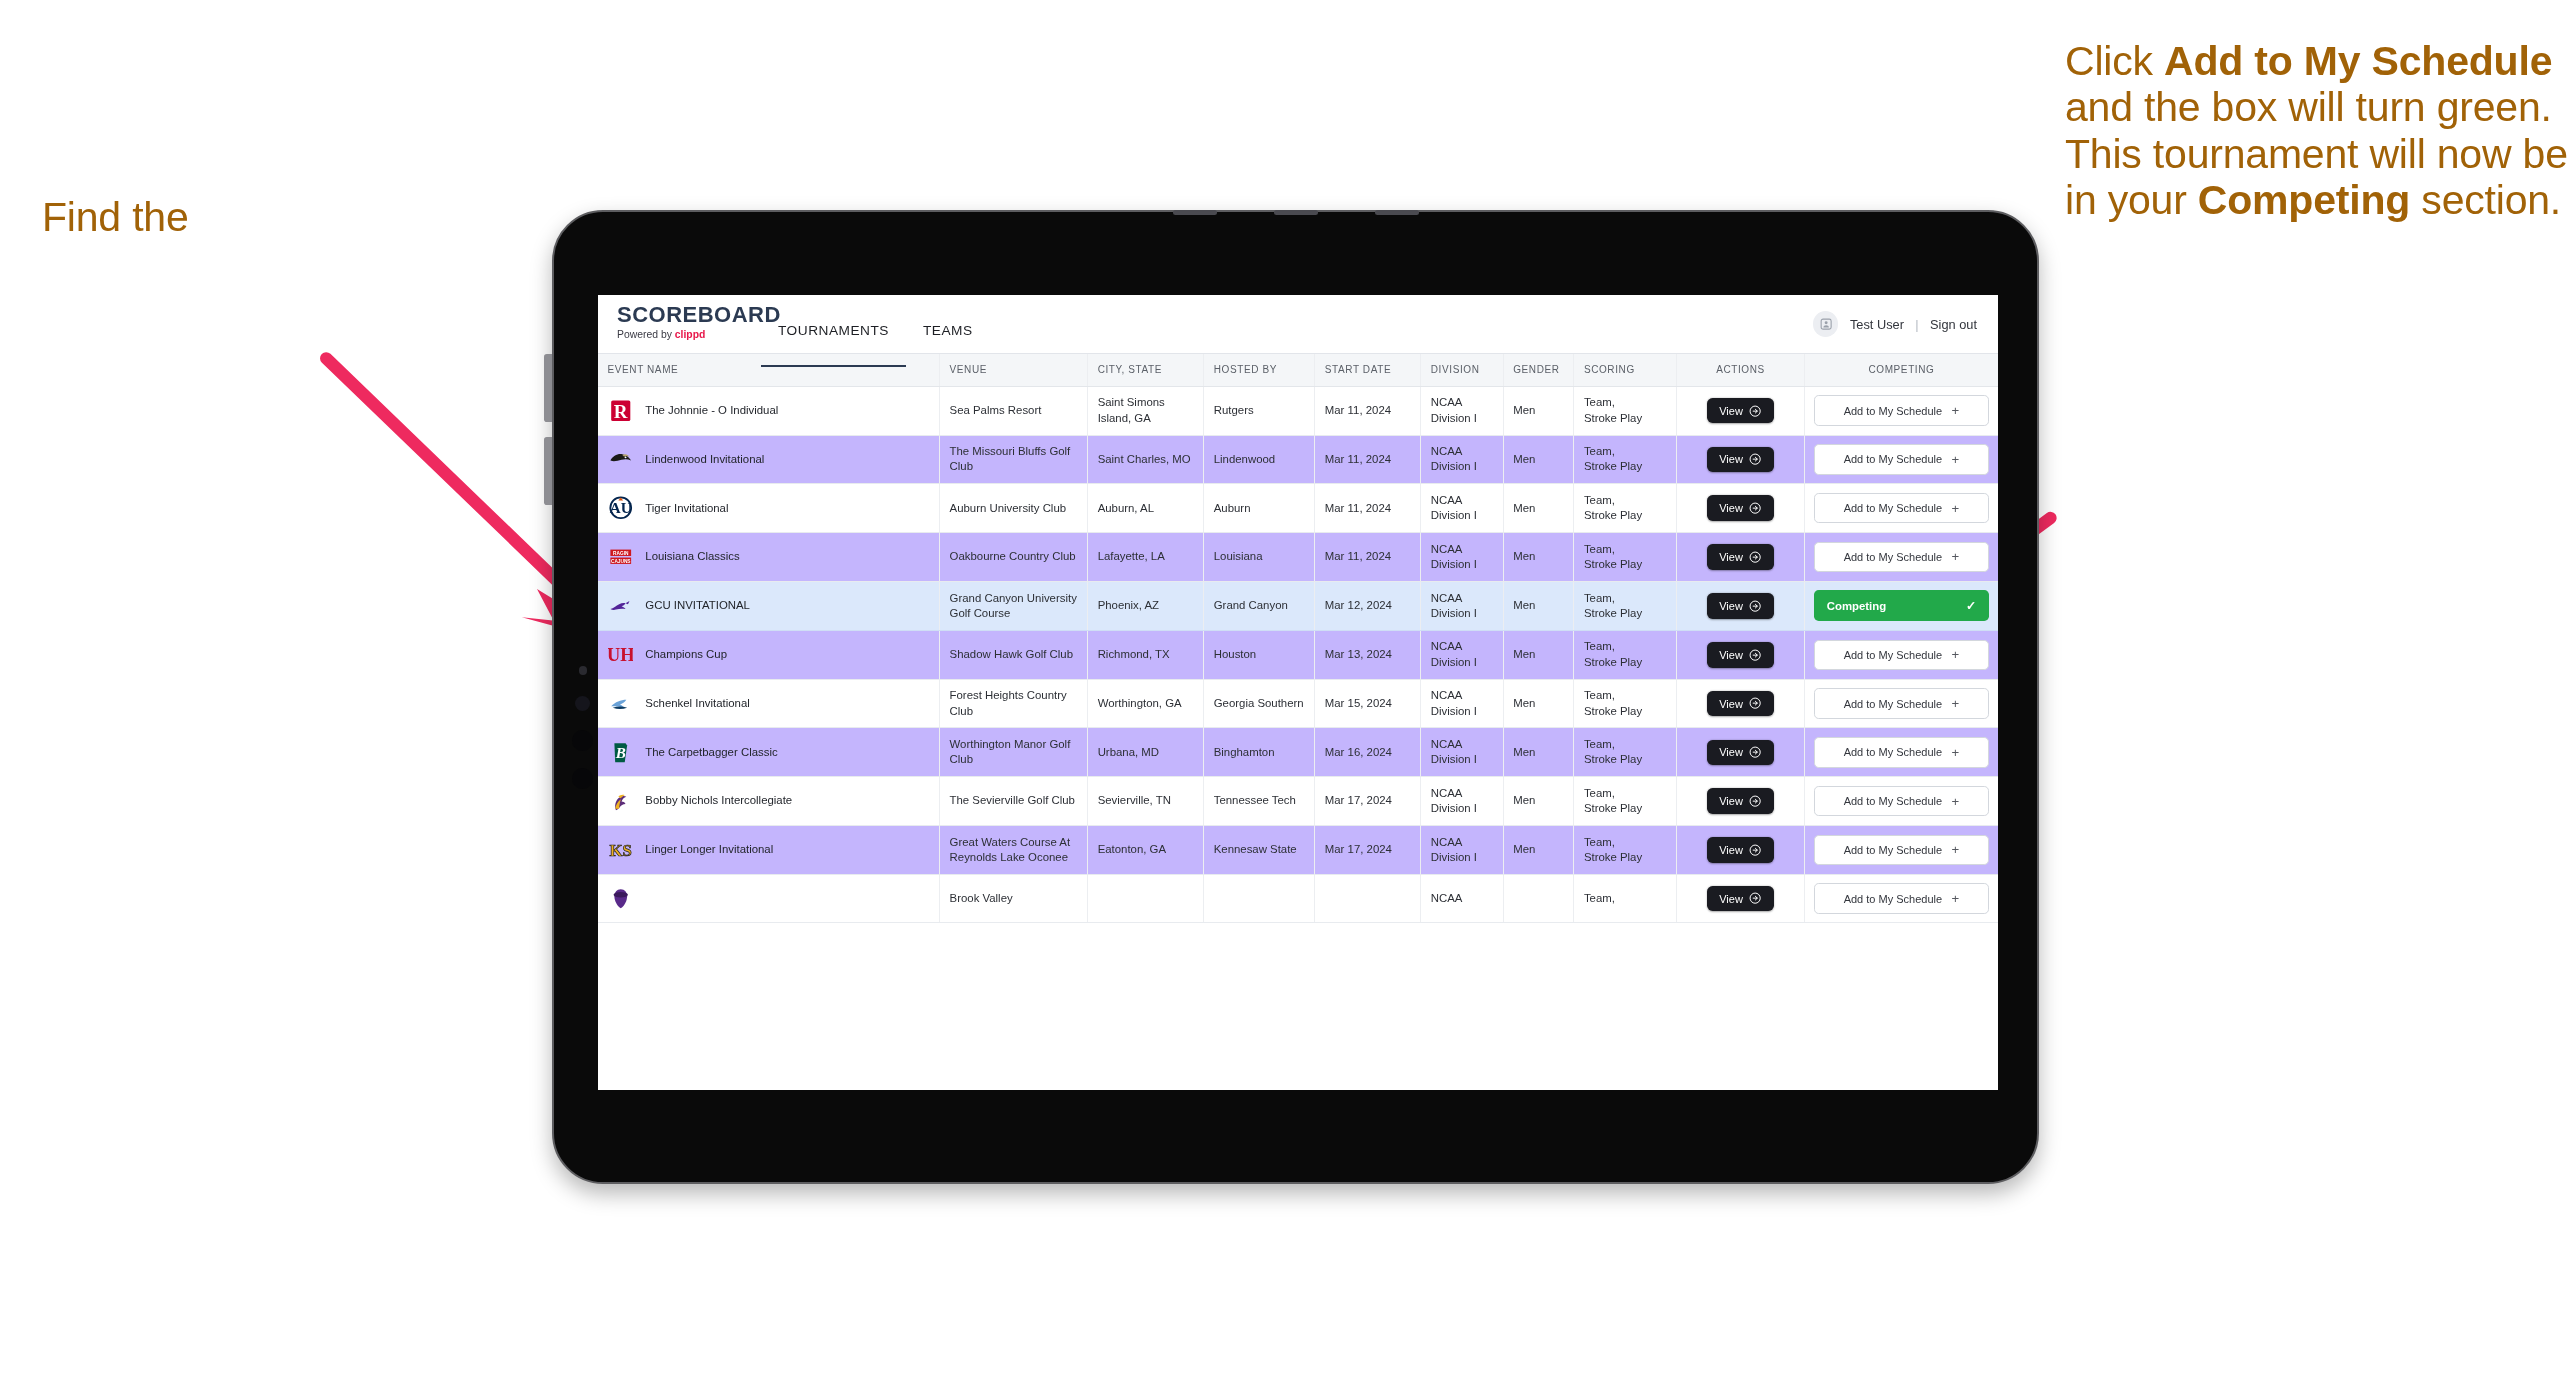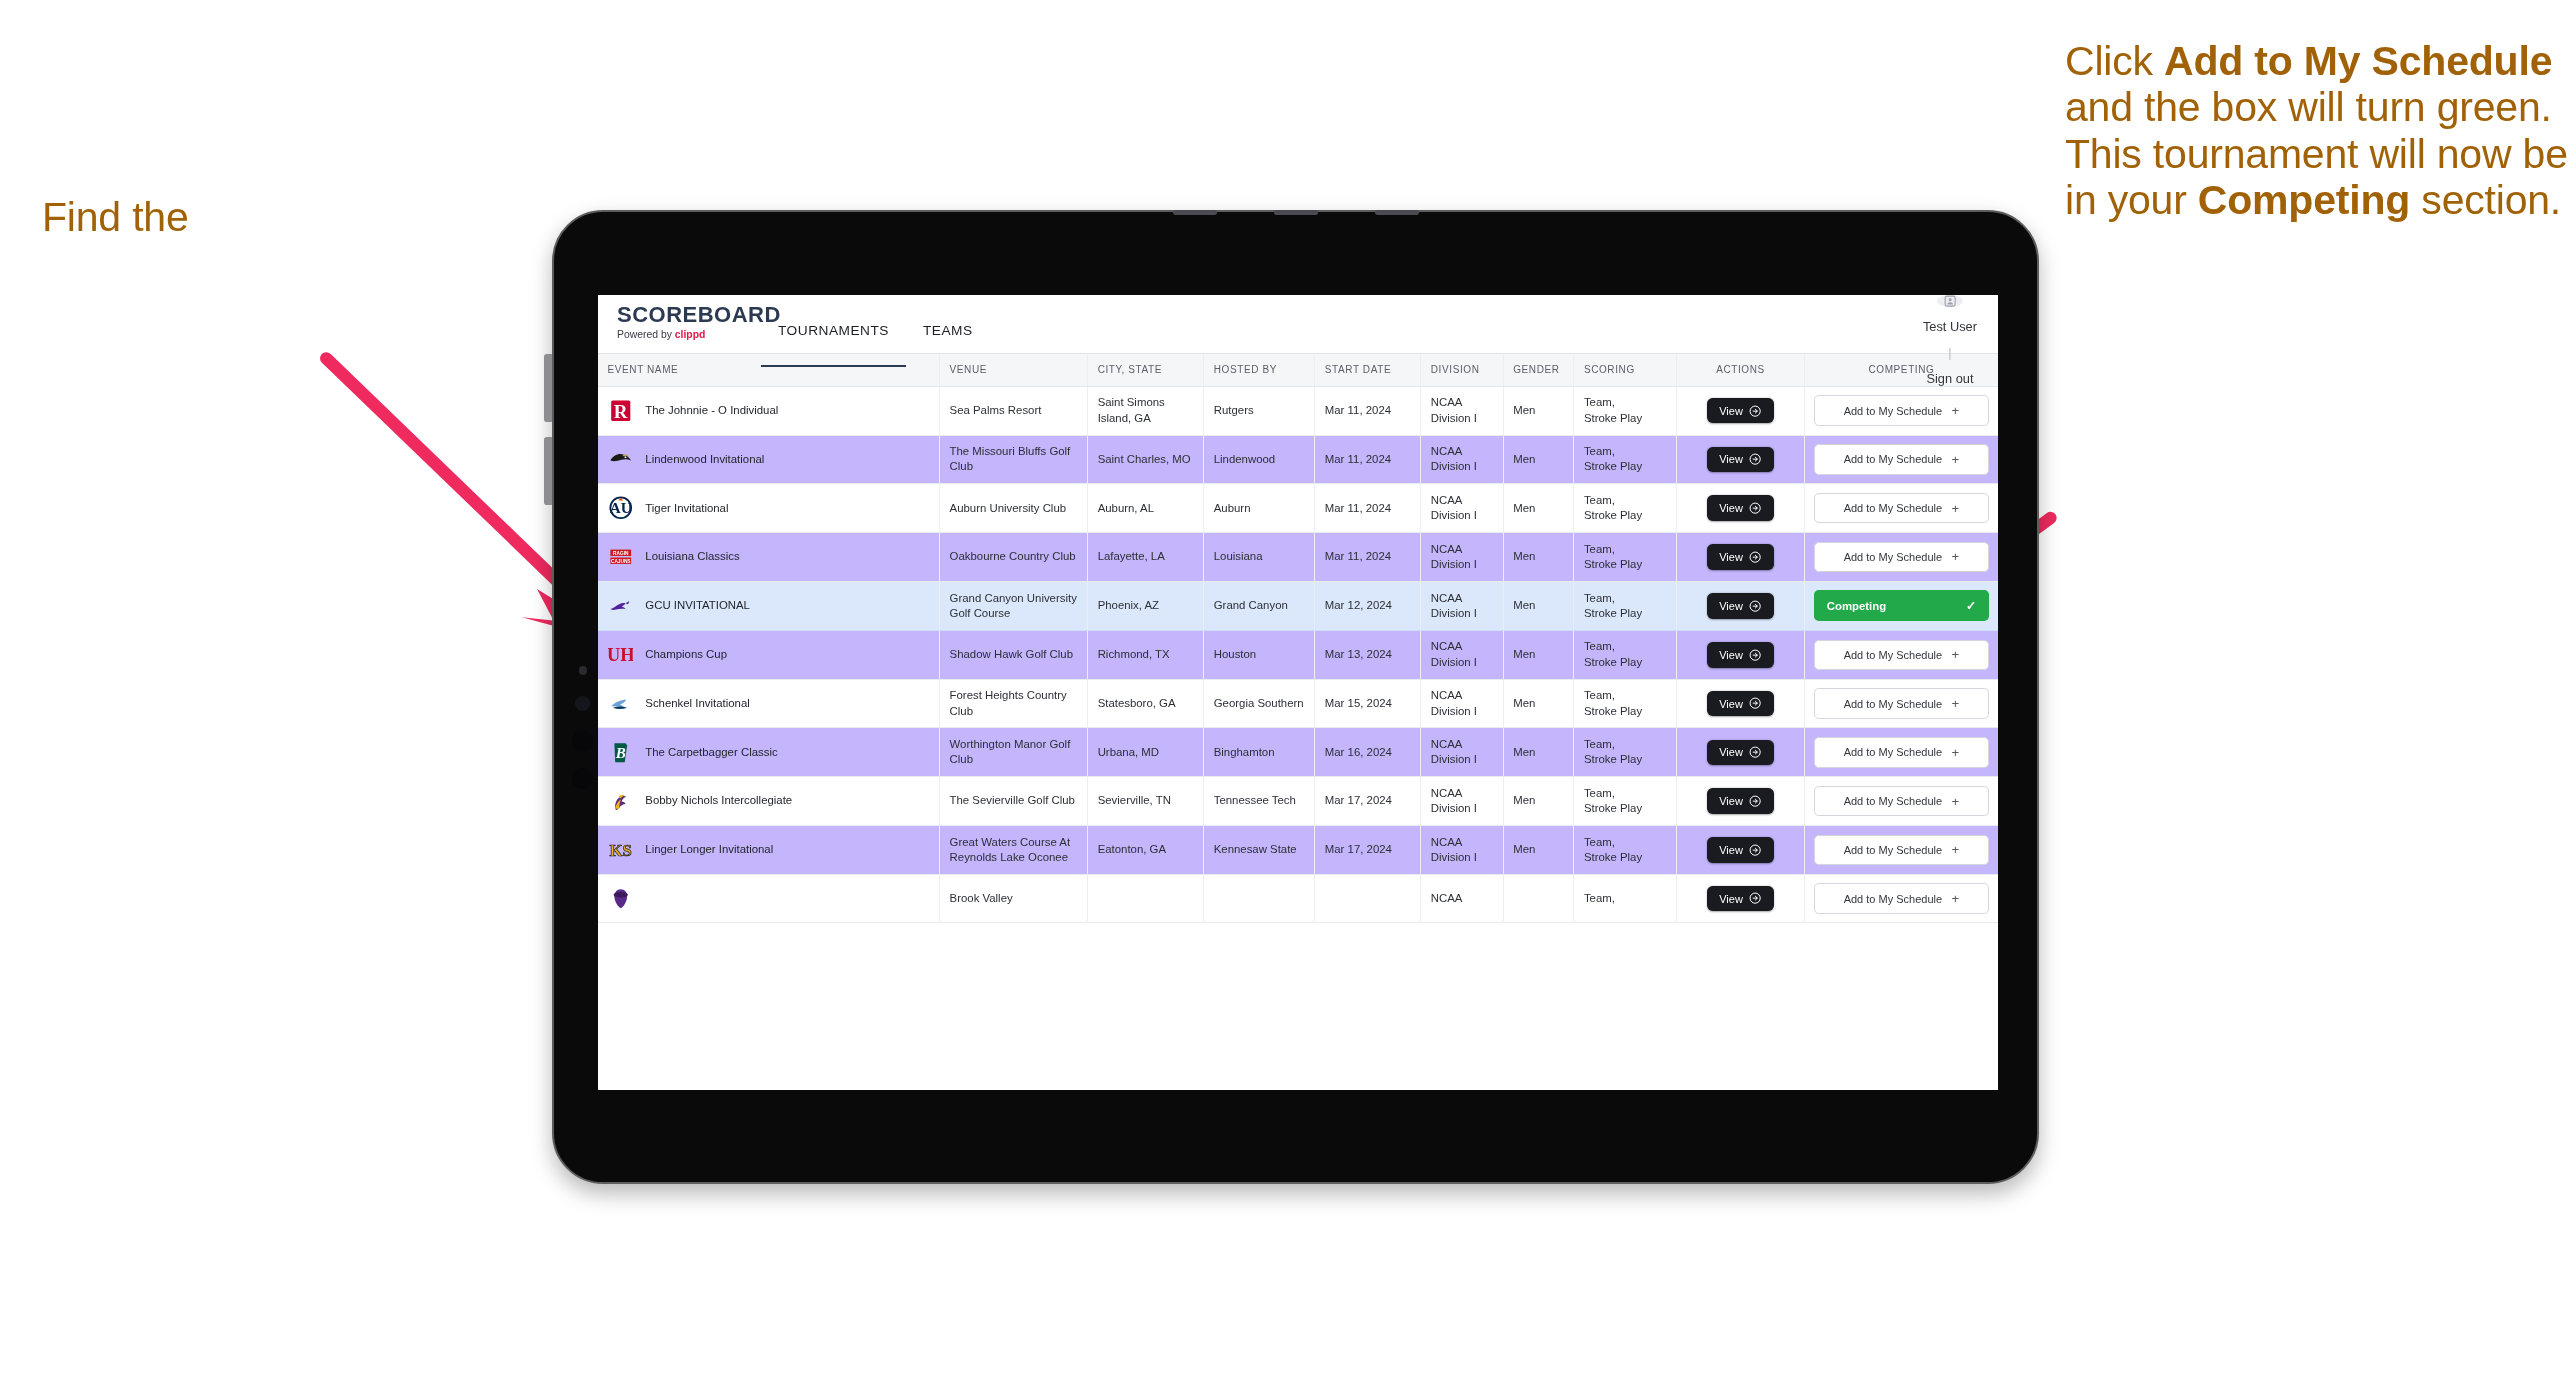--- a/index.html
+++ b/index.html
@@ -90,21 +90,21 @@
     font-size: 13.7px; color: #1d1f24;
     letter-spacing: 0.5px;
     border-bottom: 2.8px solid transparent;
     cursor: pointer;
     height: 72px;
   }
   .navtab.active { border-bottom-color: #2b3a52; font-weight: 400; }
 
   #header-right {
     margin-left: auto; display: flex; align-items: center; gap: 11.4px;
-    padding-right: 21px; font-size: 12.8px; color: #32353c; flex-direction: column;
+    padding-right: 21px; font-size: 12.8px; color: #32353c;
   }
   #avatar {
     width: 25.5px; height: 25.5px; border-radius: 50%;
     background: #eceef2; display: flex; align-items: center; justify-content: center;
   }
   #avatar svg { display: block; }
   .hdr-sep { color: #b6bbc4; }
   #header-right a { color: #32353c; text-decoration: none; cursor: pointer; }
 
   
@@ -487,21 +487,21 @@
                     <span>
                       <svg class="logo" viewBox="0 0 32 32">
                         <path d="M4 19c5-5 12-8 19-8-2 3-5 5-8 6 2 1 4 2 5 4-5-2-11-2-16-2z" fill="#6aa2d8"></path>
                         <path d="M6 21c6-2 12-2 18 0-6 2-12 2-18 0z" fill="#0b3a62"></path>
                       </svg>
                     </span>
                     <span class="evt-name">Schenkel Invitational</span>
                   </div>
                 </td>
                 <td>Forest Heights Country Club</td>
-                <td>Statesboro, GA</td>
+                <td>Worthington, GA</td>
                 <td>Georgia Southern</td>
                 <td>Mar 15, 2024</td>
                 <td>NCAA <br>Division I</td>
                 <td>Men</td>
                 <td>Team,<br>Stroke Play</td>
                 <td style="text-align:center"><button class="btn-view">
                     <span>View</span>
                     <svg width="12.3" height="12.3" viewBox="0 0 16 16">
                       <circle cx="8" cy="8" r="6.6" fill="none" stroke="#fff" stroke-width="1.3"></circle>
                       <path d="M5.4 8h5.2M8.3 5.6L10.8 8l-2.5 2.4" fill="none" stroke="#fff" stroke-width="1.3" stroke-linecap="round" stroke-linejoin="round"></path>

